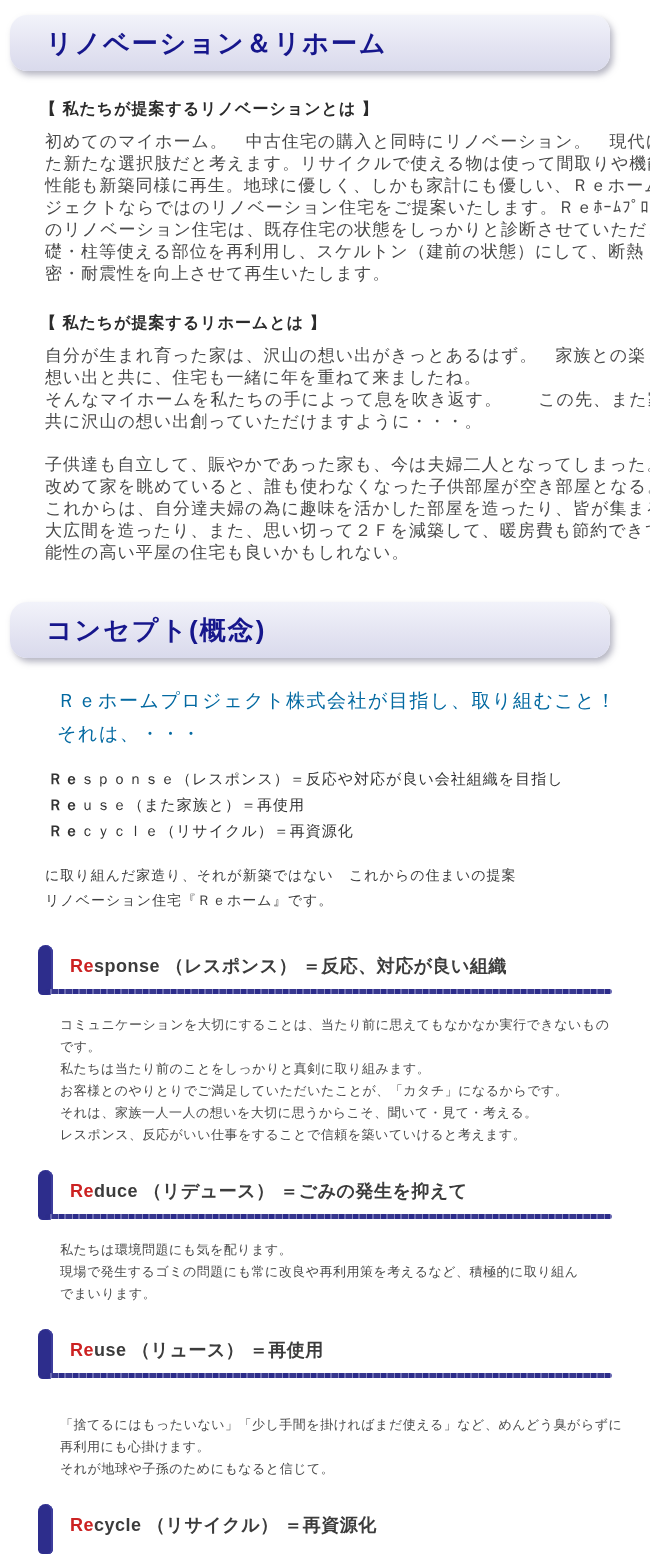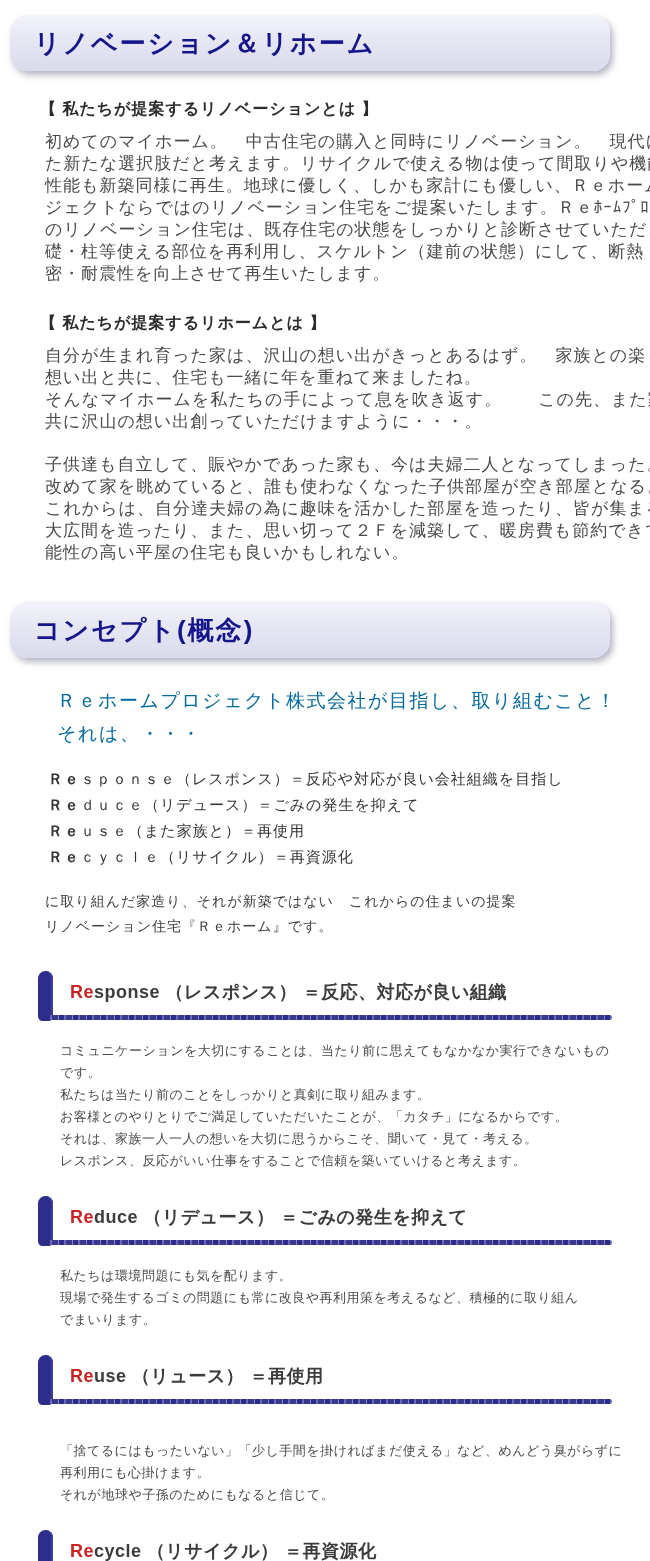--- a/index.html
+++ b/index.html
@@ -20,21 +20,21 @@
   .banner {
     width: 600px;
     height: 56px;
     margin-left: 10px;
     border-radius: 17px;
     background: linear-gradient(180deg, #f2f3fa 0%, #e4e4f2 55%, #d9daec 100%);
     box-shadow: 3px 4px 6px rgba(110,110,135,0.5);
     display: flex;
     align-items: center;
     box-sizing: border-box;
-    padding-left: 24px;
+    padding-left: 36px;
   }
   .banner-title {
     font-size: 26px;
     font-weight: bold;
     color: #16168c;
     letter-spacing: 2px;
   }
   .banner1 { margin-top: 15px; }
   .banner2 { margin-top: 38px; }
 
@@ -169,21 +169,20 @@
 
   <div class="banner banner2">
     <span class="banner-title">コンセプト(概念)</span>
   </div>
 
   <div class="intro-big">Ｒｅホームプロジェクト株式会社が目指し、取り組むこと！
 それは、・・・</div>
 
   <div class="r-list">
     <div class="r-list-item"><span class="re-bold">Ｒｅ</span><span>ｓｐｏｎｓｅ（レスポンス）＝反応や対応が良い会社組織を目指し</span></div>
-    <div class="r-list-item"><span class="re-bold">Ｒｅ</span><span>ｄｕｃｅ（リデュース）＝ごみの発生を抑えて</span></div>
     <div class="r-list-item"><span class="re-bold">Ｒｅ</span><span>ｕｓｅ（また家族と）＝再使用</span></div>
     <div class="r-list-item"><span class="re-bold">Ｒｅ</span><span>ｃｙｃｌｅ（リサイクル）＝再資源化</span></div>
   </div>
 
   <div class="outro">に取り組んだ家造り、それが新築ではない　これからの住まいの提案
 リノベーション住宅『Ｒｅホーム』です。</div>
 
   <div class="rsec">
     <div class="rsec-head">
       <span class="rsec-bar"></span>

